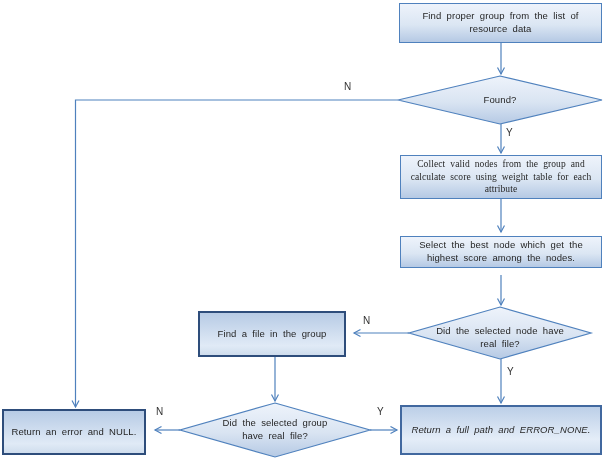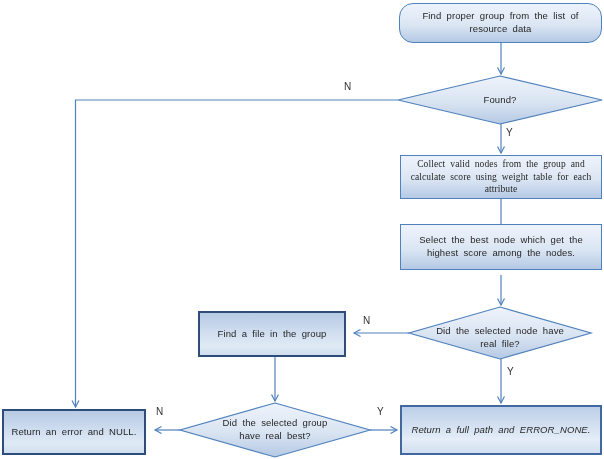--- a/index.html
+++ b/index.html
@@ -74,29 +74,29 @@
     <path d="M398,100 L75.5,100 L75.5,407" fill="none" stroke="#4f81bd" stroke-width="1.2" marker-end="url(#arrowV)"></path>
     <path d="M275,357 L275,401" fill="none" stroke="#4f81bd" stroke-width="1.2" marker-end="url(#arrowV)"></path>
     <path d="M180,430 L155,430" fill="none" stroke="#4f81bd" stroke-width="1.2" marker-end="url(#arrowV)"></path>
     <path d="M370,430 L397,430" fill="none" stroke="#4f81bd" stroke-width="1.2" marker-end="url(#arrowV)"></path>
 
     <polygon points="500,76 602,100 500,124 398,100" fill="url(#shapeGrad)" stroke="#4f81bd" stroke-width="1.2"></polygon>
     <polygon points="500,307 591,333 500,359 409,333" fill="url(#shapeGrad)" stroke="#4f81bd" stroke-width="1.2"></polygon>
     <polygon points="275,403 370,430 275,457 180,430" fill="url(#shapeGrad)" stroke="#4f81bd" stroke-width="1.2"></polygon>
   </svg>
 
-  <div class="box p0" style="left:399px;top:3px;width:203px;height:40px;border-radius:14px;">
+  <div class="box p0" style="left:399px;top:3px;width:203px;height:40px;">
     <div class="shape-text">Find proper group from the list of resource data</div>
   </div>
 
   <div class="box p1" style="left:400px;top:155px;width:202px;height:44px;">
     <div class="shape-text">Collect valid nodes from the group and calculate score using weight table for each attribute</div>
   </div>
 
-  <div class="box p2" style="left:400px;top:224px;width:202px;height:46px;">
+  <div class="box p2" style="left:400px;top:236px;width:202px;height:32px;">
     <div class="shape-text">Select the best node which get the highest score among the nodes.</div>
   </div>
 
   <div class="box dark" style="left:198px;top:311px;width:148px;height:46px;">
     <div class="shape-text">Find a file in the group</div>
   </div>
 
   <div class="box dark" style="left:2px;top:409px;width:144px;height:46px;">
     <div class="shape-text">Return an error and NULL.</div>
   </div>
@@ -107,21 +107,21 @@
 
   <div class="diamond-text" style="left:398px;top:76px;width:204px;height:48px;">
     <div class="shape-text">Found?</div>
   </div>
 
   <div class="diamond-text" style="left:435px;top:312px;width:130px;height:52px;">
     <div class="shape-text">Did the selected node have real file?</div>
   </div>
 
   <div class="diamond-text" style="left:210px;top:403px;width:130px;height:54px;">
-    <div class="shape-text">Did the selected group have real best?</div>
+    <div class="shape-text">Did the selected group have real file?</div>
   </div>
 
   <span class="edge-label" style="left:344px;top:81px;">N</span>
   <span class="edge-label" style="left:506px;top:127px;">Y</span>
   <span class="edge-label" style="left:363px;top:315px;">N</span>
   <span class="edge-label" style="left:507px;top:366px;">Y</span>
   <span class="edge-label" style="left:156px;top:406px;">N</span>
   <span class="edge-label" style="left:377px;top:406px;">Y</span>
 
 </div>

